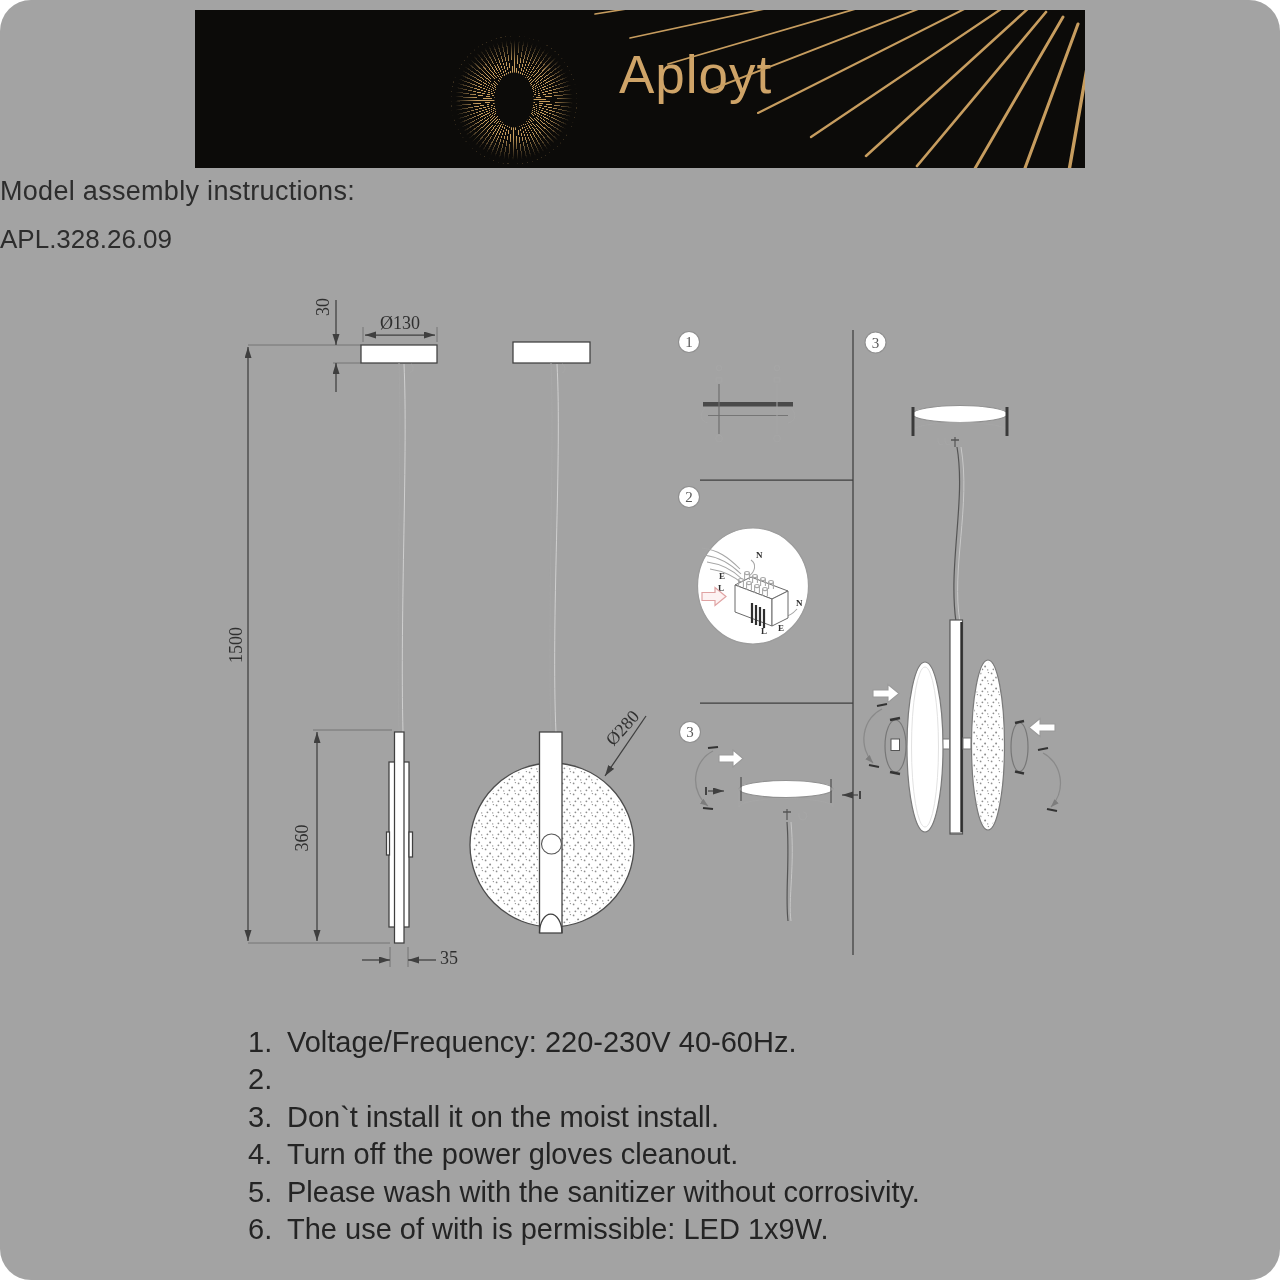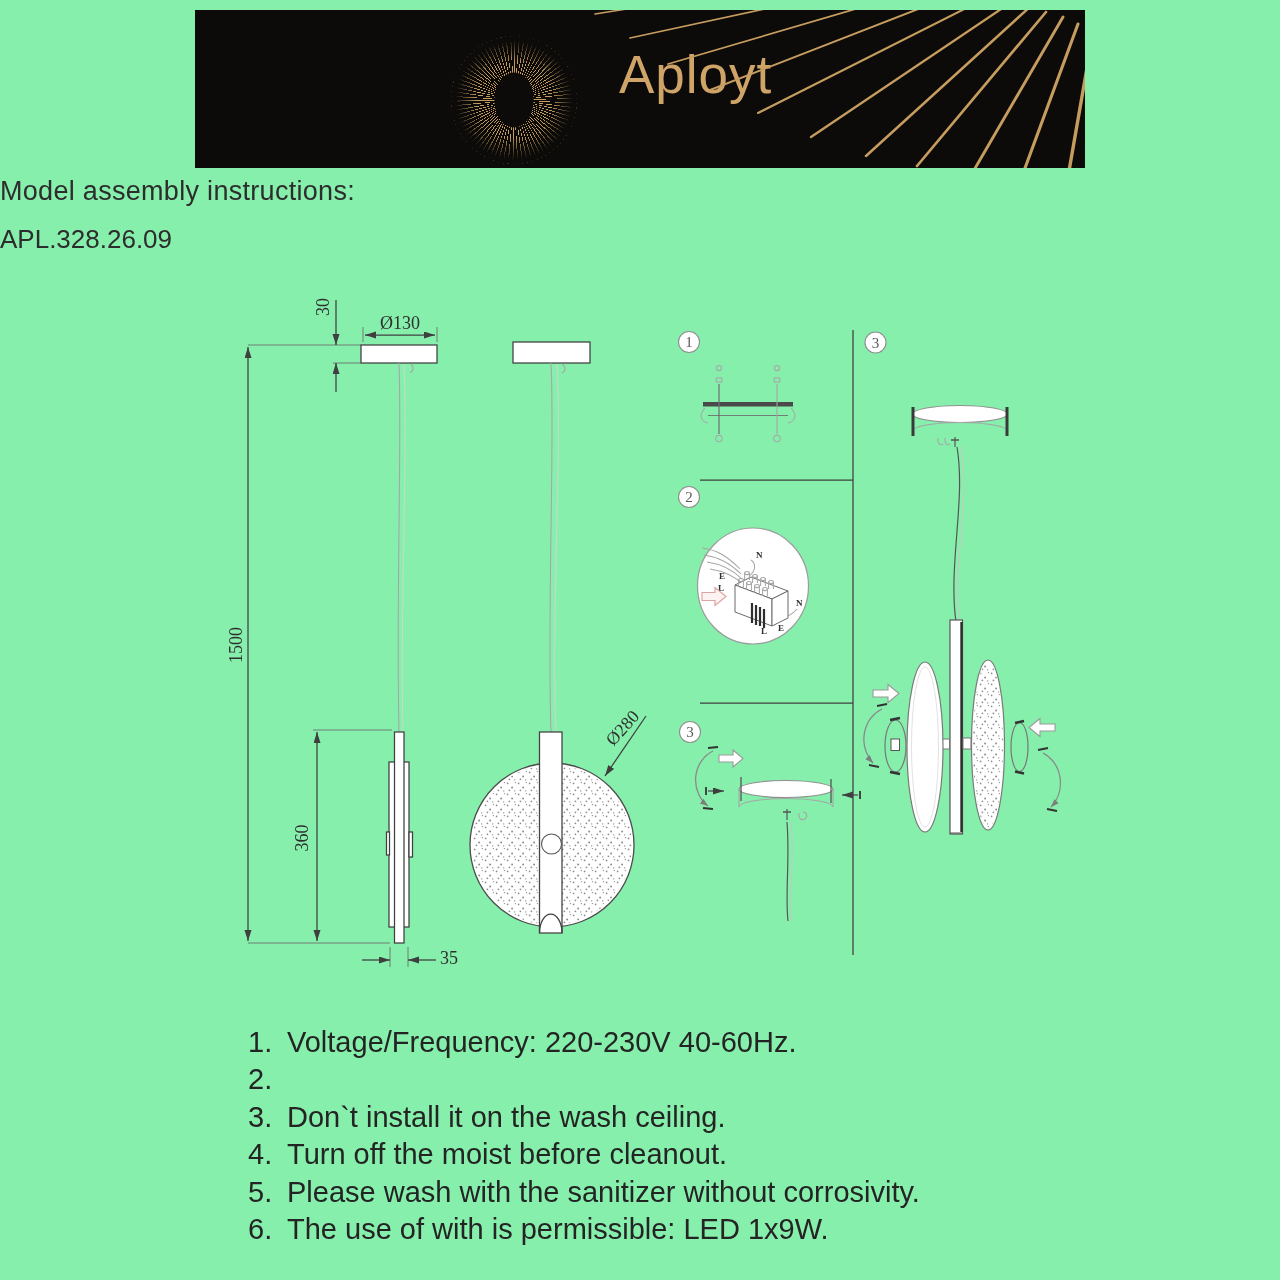--- a/index.html
+++ b/index.html
@@ -1,17 +1,17 @@
 <!DOCTYPE html>
 <html><head>
 <meta charset="utf-8">
 <style>
   html,body{margin:0;padding:0;background:#fff;}
-  .page{position:relative;width:1280px;height:1280px;background:#86efac;overflow:hidden;
-        font-family:"Liberation Sans",sans-serif;}
+  .page{position:relative;width:1280px;height:1280px;background:#a3a3a3;overflow:hidden;
+        font-family:"Liberation Sans",sans-serif;border-radius:31px;}
   
   .banner{position:absolute;left:195px;top:10px;width:890px;height:158px;background:#0c0b09;overflow:hidden;}
   .burst{position:absolute;left:256px;top:26px;width:126px;height:128px;border-radius:50%;
          background:repeating-conic-gradient(#c79d5f 0deg 1.1deg, rgba(12,11,9,0) 1.1deg 4.4deg);}
   .burst::before{content:"";position:absolute;inset:0;border-radius:50%;
          background:
            radial-gradient(ellipse 20px 28px at 50% 50%, #0c0b09 96%, rgba(12,11,9,0) 100%),
            radial-gradient(ellipse 64px 65px at 50% 50%, rgba(12,11,9,0) 58%, rgba(12,11,9,.55) 76%, #0c0b09 92%);}
   .brand{position:absolute;left:424px;top:0;height:128px;display:flex;align-items:center;
          font-size:53px;font-weight:400;letter-spacing:1px;color:#cfa468;}
@@ -304,25 +304,25 @@
   <div class="list">
     <div class="li">
       <span class="num">1.</span>
       <span class="txt">Voltage/Frequency: 220-230V 40-60Hz.</span>
     </div>
     <div class="li">
       <span class="num">2.</span>
     </div>
     <div class="li">
       <span class="num">3.</span>
-      <span class="txt">Don`t install it on the wash ceiling.</span>
+      <span class="txt">Don`t install it on the moist install.</span>
     </div>
     <div class="li">
       <span class="num">4.</span>
-      <span class="txt">Turn off the moist before cleanout.</span>
+      <span class="txt">Turn off the power gloves cleanout.</span>
     </div>
     <div class="li">
       <span class="num">5.</span>
       <span class="txt">Please wash with the sanitizer without corrosivity.</span>
     </div>
     <div class="li">
       <span class="num">6.</span>
       <span class="txt">The use of with is permissible: LED 1x9W.</span>
     </div>
   </div>

